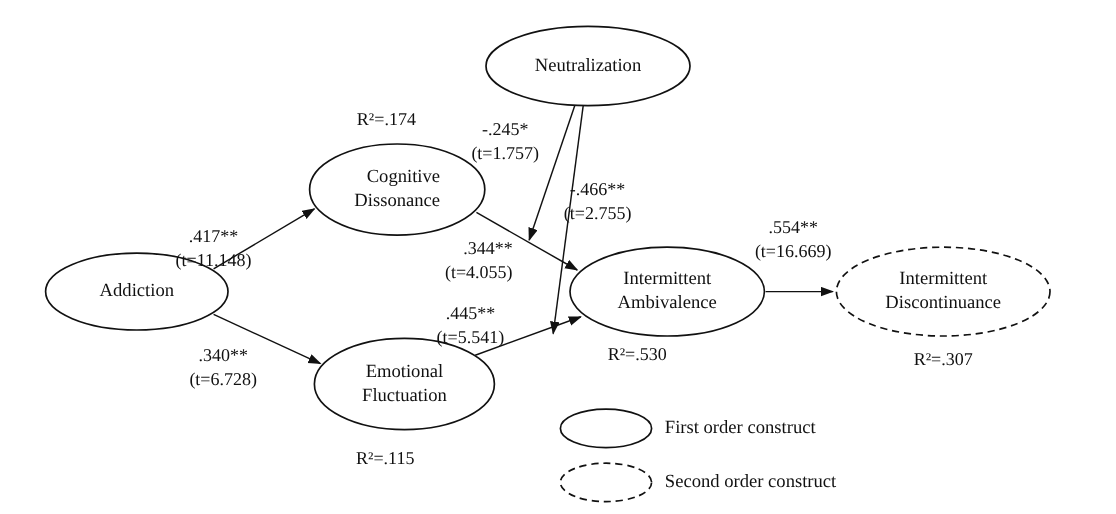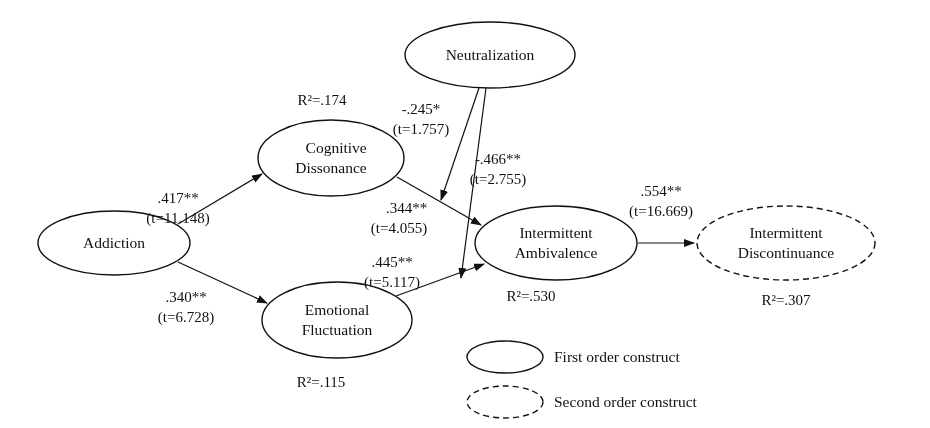--- a/index.html
+++ b/index.html
@@ -135,21 +135,21 @@
     <span class="ln">(t=6.728)</span>
   </div>
 
   <div class="lbl" style="left:399px; top:218px;text-align:right;">
     <span class="ln">.344**</span>
     <span class="ln">(t=4.055)</span>
   </div>
 
   <div class="lbl" style="left:392px; top:272px;">
     <span class="ln">.445**</span>
-    <span class="ln">(t=5.117)</span>
+    <span class="ln">(t=5.541)</span>
   </div>
 
   <div class="lbl" style="left:421px; top:119px;">
     <span class="ln">-.245*</span>
     <span class="ln">(t=1.757)</span>
   </div>
 
   <div class="lbl" style="left:498px; top:169px;">
     <span class="ln">-.466**</span>
     <span class="ln">(t=2.755)</span>

